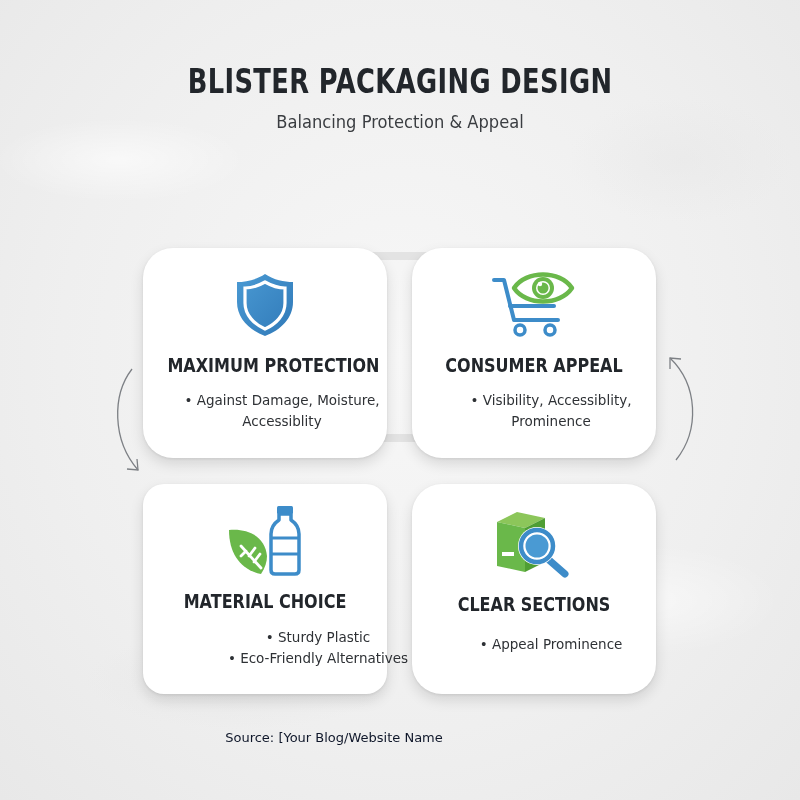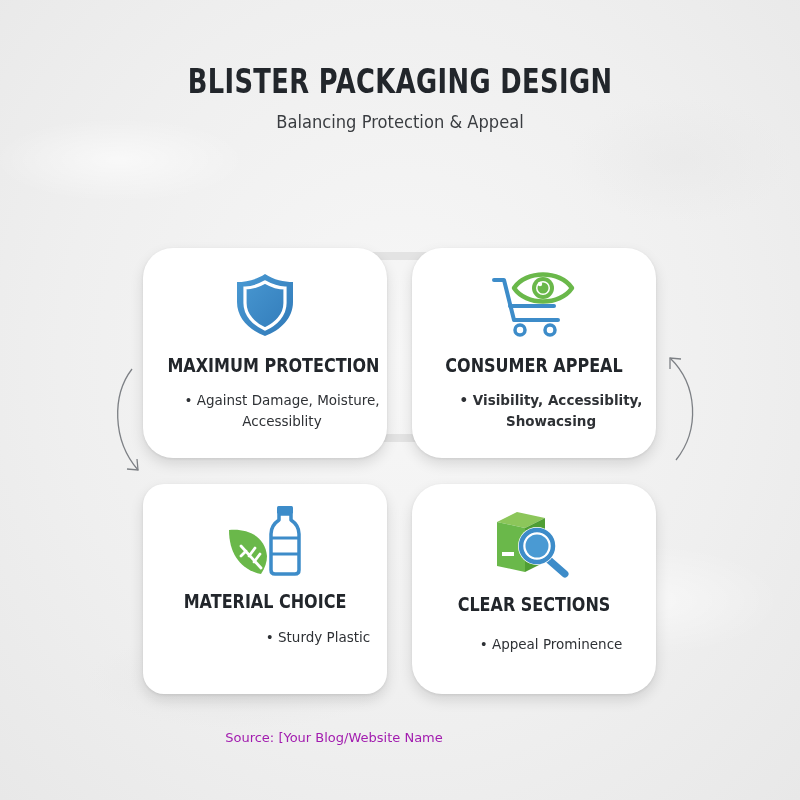--- a/index.html
+++ b/index.html
@@ -107,21 +107,21 @@
       position: absolute;
     }
     .source {
       position: absolute;
       top: 730px;
       left: 0;
       width: 668px;
       text-align: center;
       font-family: "DejaVu Sans", sans-serif;
       font-size: 13px;
-      color: #a21caf;
+      color: #0f172a;
     }
   </style>
 </head>
 <body>
 
 <div class="bg-texture"></div>
 
 <div class="title">BLISTER PACKAGING DESIGN</div>
 <div class="subtitle">Balancing Protection &amp; Appeal</div>
 
@@ -167,41 +167,42 @@
       <circle cx="58" cy="58" r="5" fill="none" stroke="#3d8cc9" stroke-width="3.5"></circle>
 
       <path d="M22 16 C 34 -2, 68 -2, 80 16 C 68 34, 34 34, 22 16 Z" fill="none" stroke="#6ab84a" stroke-width="4.5" stroke-linejoin="round"></path>
       <circle cx="51" cy="16" r="11" fill="#6ab84a"></circle>
       <circle cx="51" cy="16" r="7" fill="#ffffff"></circle>
       <circle cx="51" cy="16" r="5.5" fill="#6ab84a"></circle>
       <circle cx="48" cy="12" r="2.2" fill="#ffffff"></circle>
     </svg>
   </div>
   <div class="card-title" style="top:105px;">CONSUMER APPEAL</div>
-  <div class="card-body" style="top:142px;font-weight:bold;">
+  <div class="card-body" style="top:142px;">
     <span class="line">• Visibility, Accessiblity,</span>
-    <span class="line">Showacsing</span>
+    <span class="line">Prominence</span>
   </div>
 </div>
 
 <div class="card card-bl">
   <div class="card-icon" style="top:20px;">
     <svg width="76" height="72" viewBox="0 0 76 72">
 
       <path d="M2 26 C 20 24, 38 32, 40 52 C 40 58, 38 64, 34 70 C 14 66, 2 50, 2 26 Z" fill="#6ab84a"></path>
       <path d="M14 42 L34 64 M22 52 L28 44 M27 58 L33 50 M19 47 L14 52" stroke="#ffffff" stroke-width="2.8" stroke-linecap="round" fill="none"></path>
 
       <rect x="50" y="2" width="16" height="8" rx="1.5" fill="#3d8cc9"></rect>
       <path d="M52 10 L64 10 L64 16 C 70 20, 72 24, 72 30 L72 66 C 72 69, 70 70, 68 70 L48 70 C 46 70, 44 69, 44 66 L44 30 C 44 24, 46 20, 52 16 Z" fill="none" stroke="#3d8cc9" stroke-width="3.5" stroke-linejoin="round"></path>
       <path d="M44 34 L72 34 M44 50 L72 50" stroke="#3d8cc9" stroke-width="3"></path>
     </svg>
   </div>
   <div class="card-title" style="top:105px;">MATERIAL CHOICE</div>
   <div class="card-body" style="top:143px;padding-left:36px;">
     <span class="line">• Sturdy Plastic</span>
+    <span class="line">• Eco-Friendly Alternatives</span>
   </div>
 </div>
 
 <div class="card card-br">
   <div class="card-icon" style="top:26px;">
     <svg width="82" height="70" viewBox="0 0 82 70">
 
       <path d="M4 12 L24 2 L52 8 L32 18 Z" fill="#8cc65a"></path>
       <path d="M4 12 L32 18 L32 62 L4 56 Z" fill="#6ab84a"></path>
       <path d="M32 18 L52 8 L52 52 L32 62 Z" fill="#4f9e34"></path>

